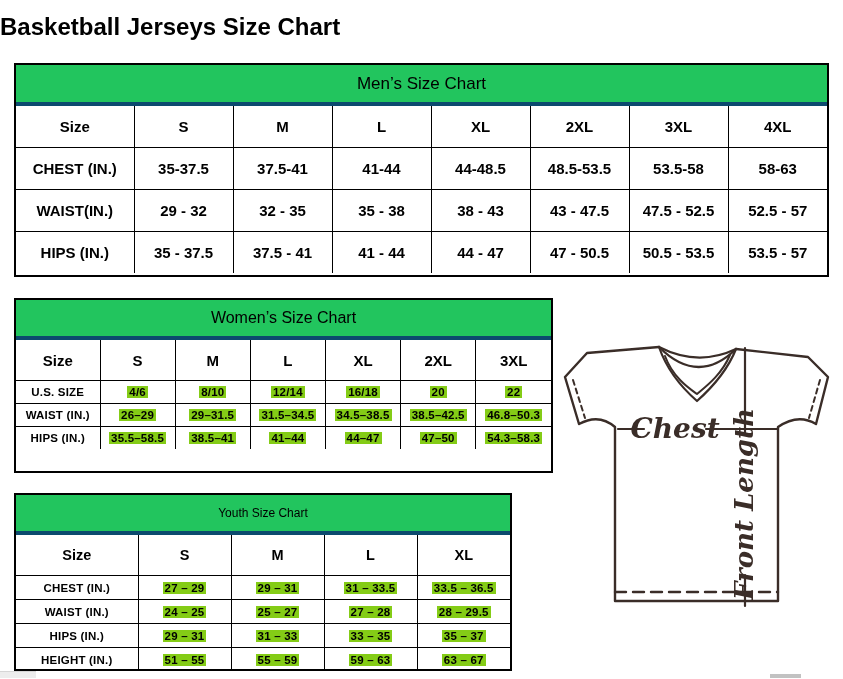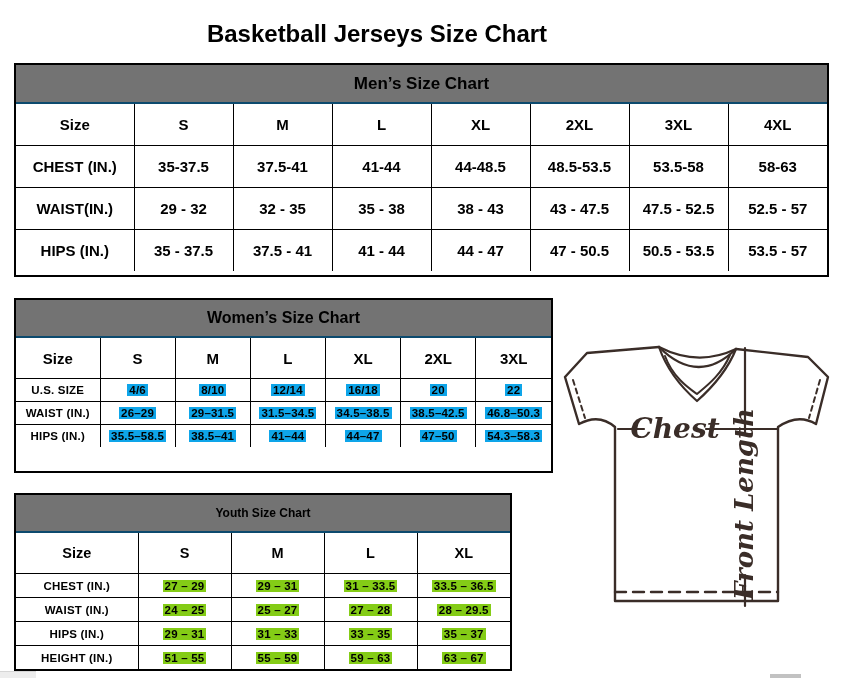--- a/index.html
+++ b/index.html
@@ -5,35 +5,35 @@
   html,body{margin:0;padding:0;}
   body{
     width:843px;height:679px;
     background:#ffffff;
     font-family:"Liberation Sans", sans-serif;
     color:#000;
     position:relative;
     overflow:hidden;
   }
   .page-title{
-    position:absolute;top:20px;left:0;width:754px;
-    text-align:center;font-size:24px;font-weight:bold;
+    position:absolute;top:13px;left:0;width:754px;
+    text-align:left;font-size:24px;font-weight:bold;
     letter-spacing:0px;
   }
   .tbl-wrap{
     position:absolute;
     border:2px solid #000;
     background:#fff;
     box-sizing:border-box;
   }
   .tbl-band{
-    background:#737373;
-    border-bottom:2px solid #0c4a6e;
+    background:#22c55e;
+    border-bottom:4px solid #0c4a6e;
     display:flex;align-items:center;justify-content:center;
-    font-weight:bold;
+    font-weight:normal;
   }
   table.size-table{
     border-collapse:collapse;
     table-layout:fixed;
     width:100%;
   }
   table.size-table td{
     border:1px solid #000;
     text-align:center;
     vertical-align:middle;
@@ -52,21 +52,21 @@
   #men .tbl-band{height:37px;font-size:17px;}
   #men td{font-size:15px;}
   #men tr.hdr td{height:41px;}
   #men tr.data td{height:41px;}
 
   
   #women{left:14px;top:298px;width:539px;height:175px;}
   #women .tbl-band{height:36px;font-size:16px;}
   #women tr.hdr td{height:40px;font-size:15px;}
   #women tr.data td{height:22px;font-size:11.5px;letter-spacing:0.2px;}
-  #women tr.data td span{background:#0ea5e9;padding:0 2px;}
+  #women tr.data td span{background:#84cc16;padding:0 2px;}
 
   
   #youth{left:14px;top:493px;width:498px;height:178px;}
   #youth .tbl-band{height:36px;font-size:12px;}
   #youth tr.hdr td{height:40px;font-size:14.5px;}
   #youth tr.data td{height:23px;font-size:11.5px;letter-spacing:0.2px;}
   #youth tr.data td span{background:#84cc16;padding:0 2px;}
 
   
   .jersey{position:absolute;left:555px;top:334px;width:288px;height:324px;}

